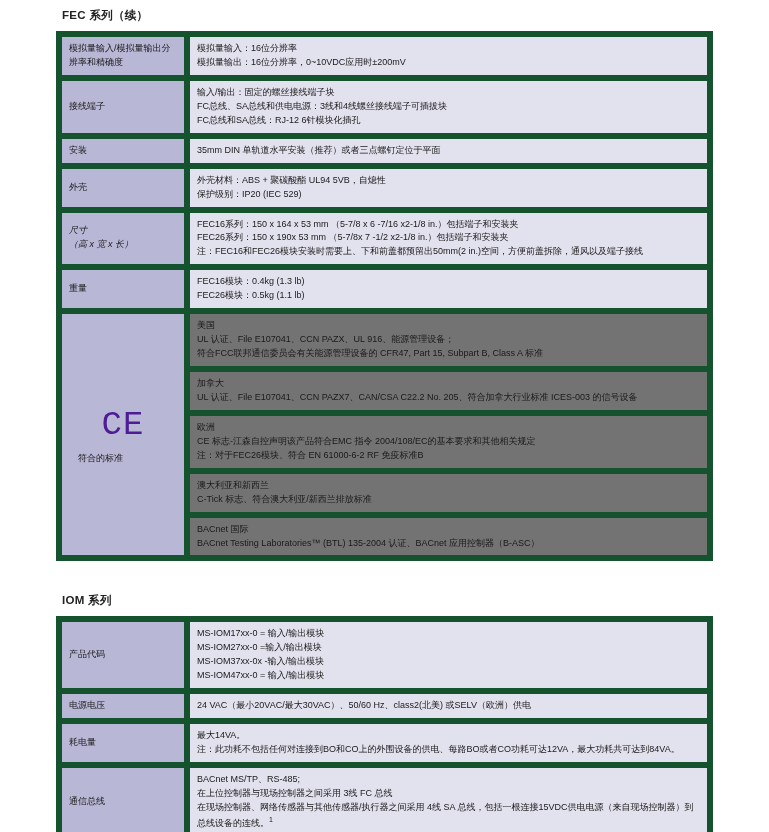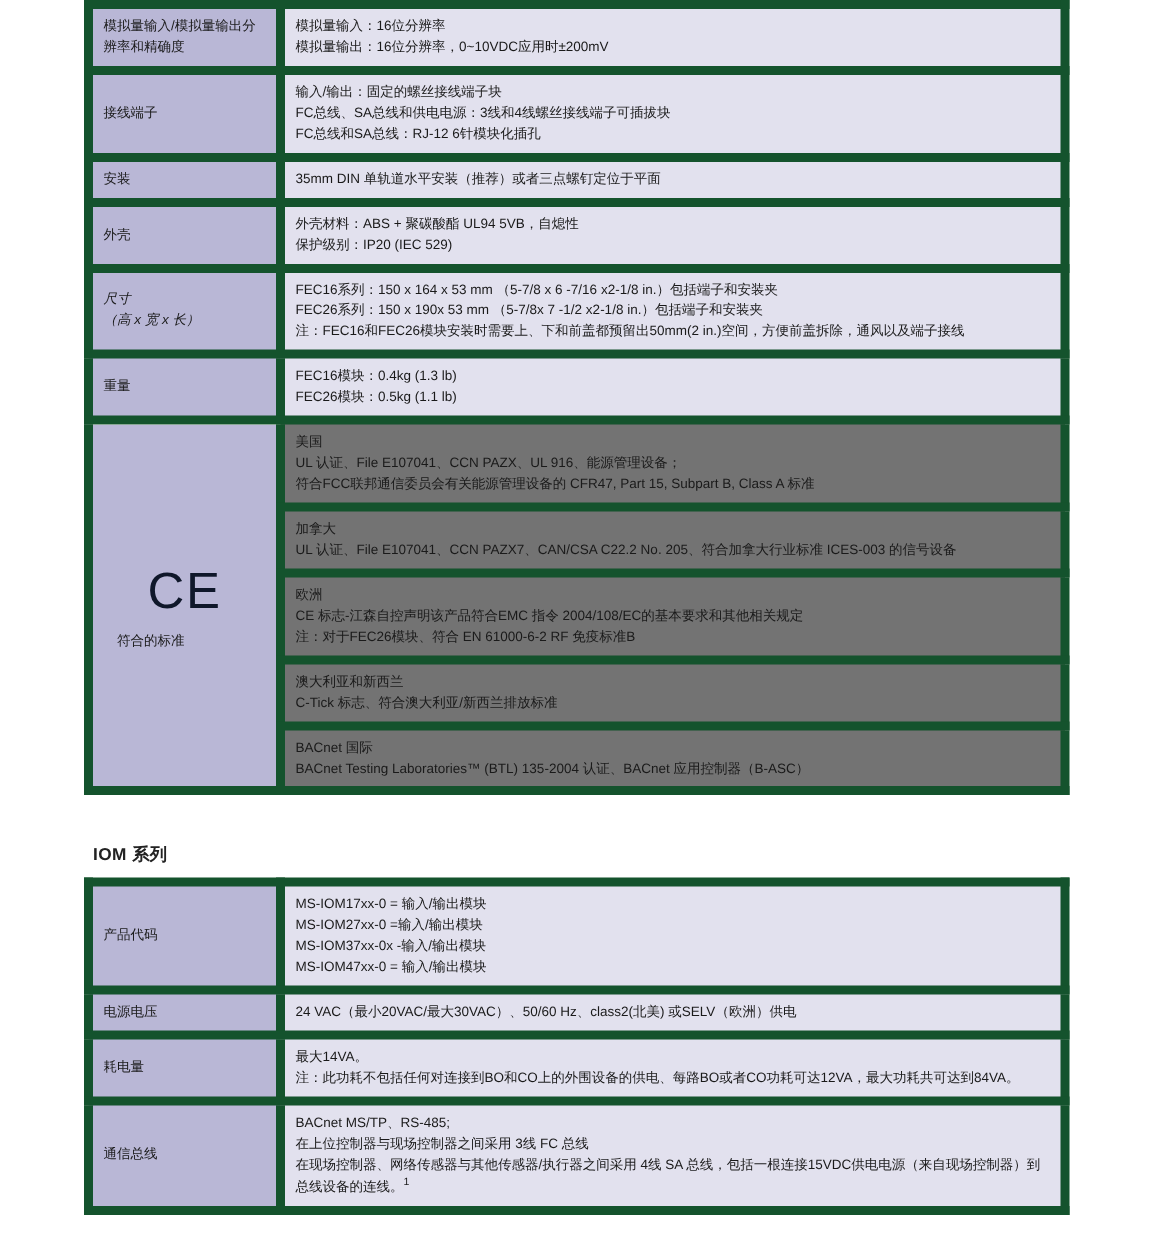--- a/index.html
+++ b/index.html
@@ -68,25 +68,25 @@
     vertical-align: middle;
     padding: 0;
   }
   .ce-inner {
     position: relative;
     height: 100%;
     padding: 6px 7px;
     box-sizing: border-box;
   }
   .ce-mark {
-    font-family: Liberation Sans, sans-serif;
+    font-family: Liberation Mono, monospace;
     font-size: 34px;
     line-height: 1;
     letter-spacing: 1px;
-    color: #0f172a;
+    color: #4c1d95;
     display: block;
     text-align: center;
     padding: 4px 0 10px 0;
     font-weight: 300;
   }
   .ce-label {
     display: block;
     font-size: 9px;
     padding-left: 2px;
   }
@@ -100,20 +100,21 @@
   sup.fn {
     font-size: 7px;
     vertical-align: super;
   }
 </style>
 </head>
 <body>
 
 <div class="page">
 
+  <h2 class="section-title title-fec">FEC 系列（续）</h2>
 
   <table class="spec">
     <tbody>
       <tr>
         <td class="label">模拟量输入/模拟量输出分辨率和精确度</td>
         <td class="value">
           <span class="cell-line">模拟量输入：16位分辨率</span>
           <span class="cell-line">模拟量输出：16位分辨率，0~10VDC应用时±200mV</span>
         </td>
       </tr>

